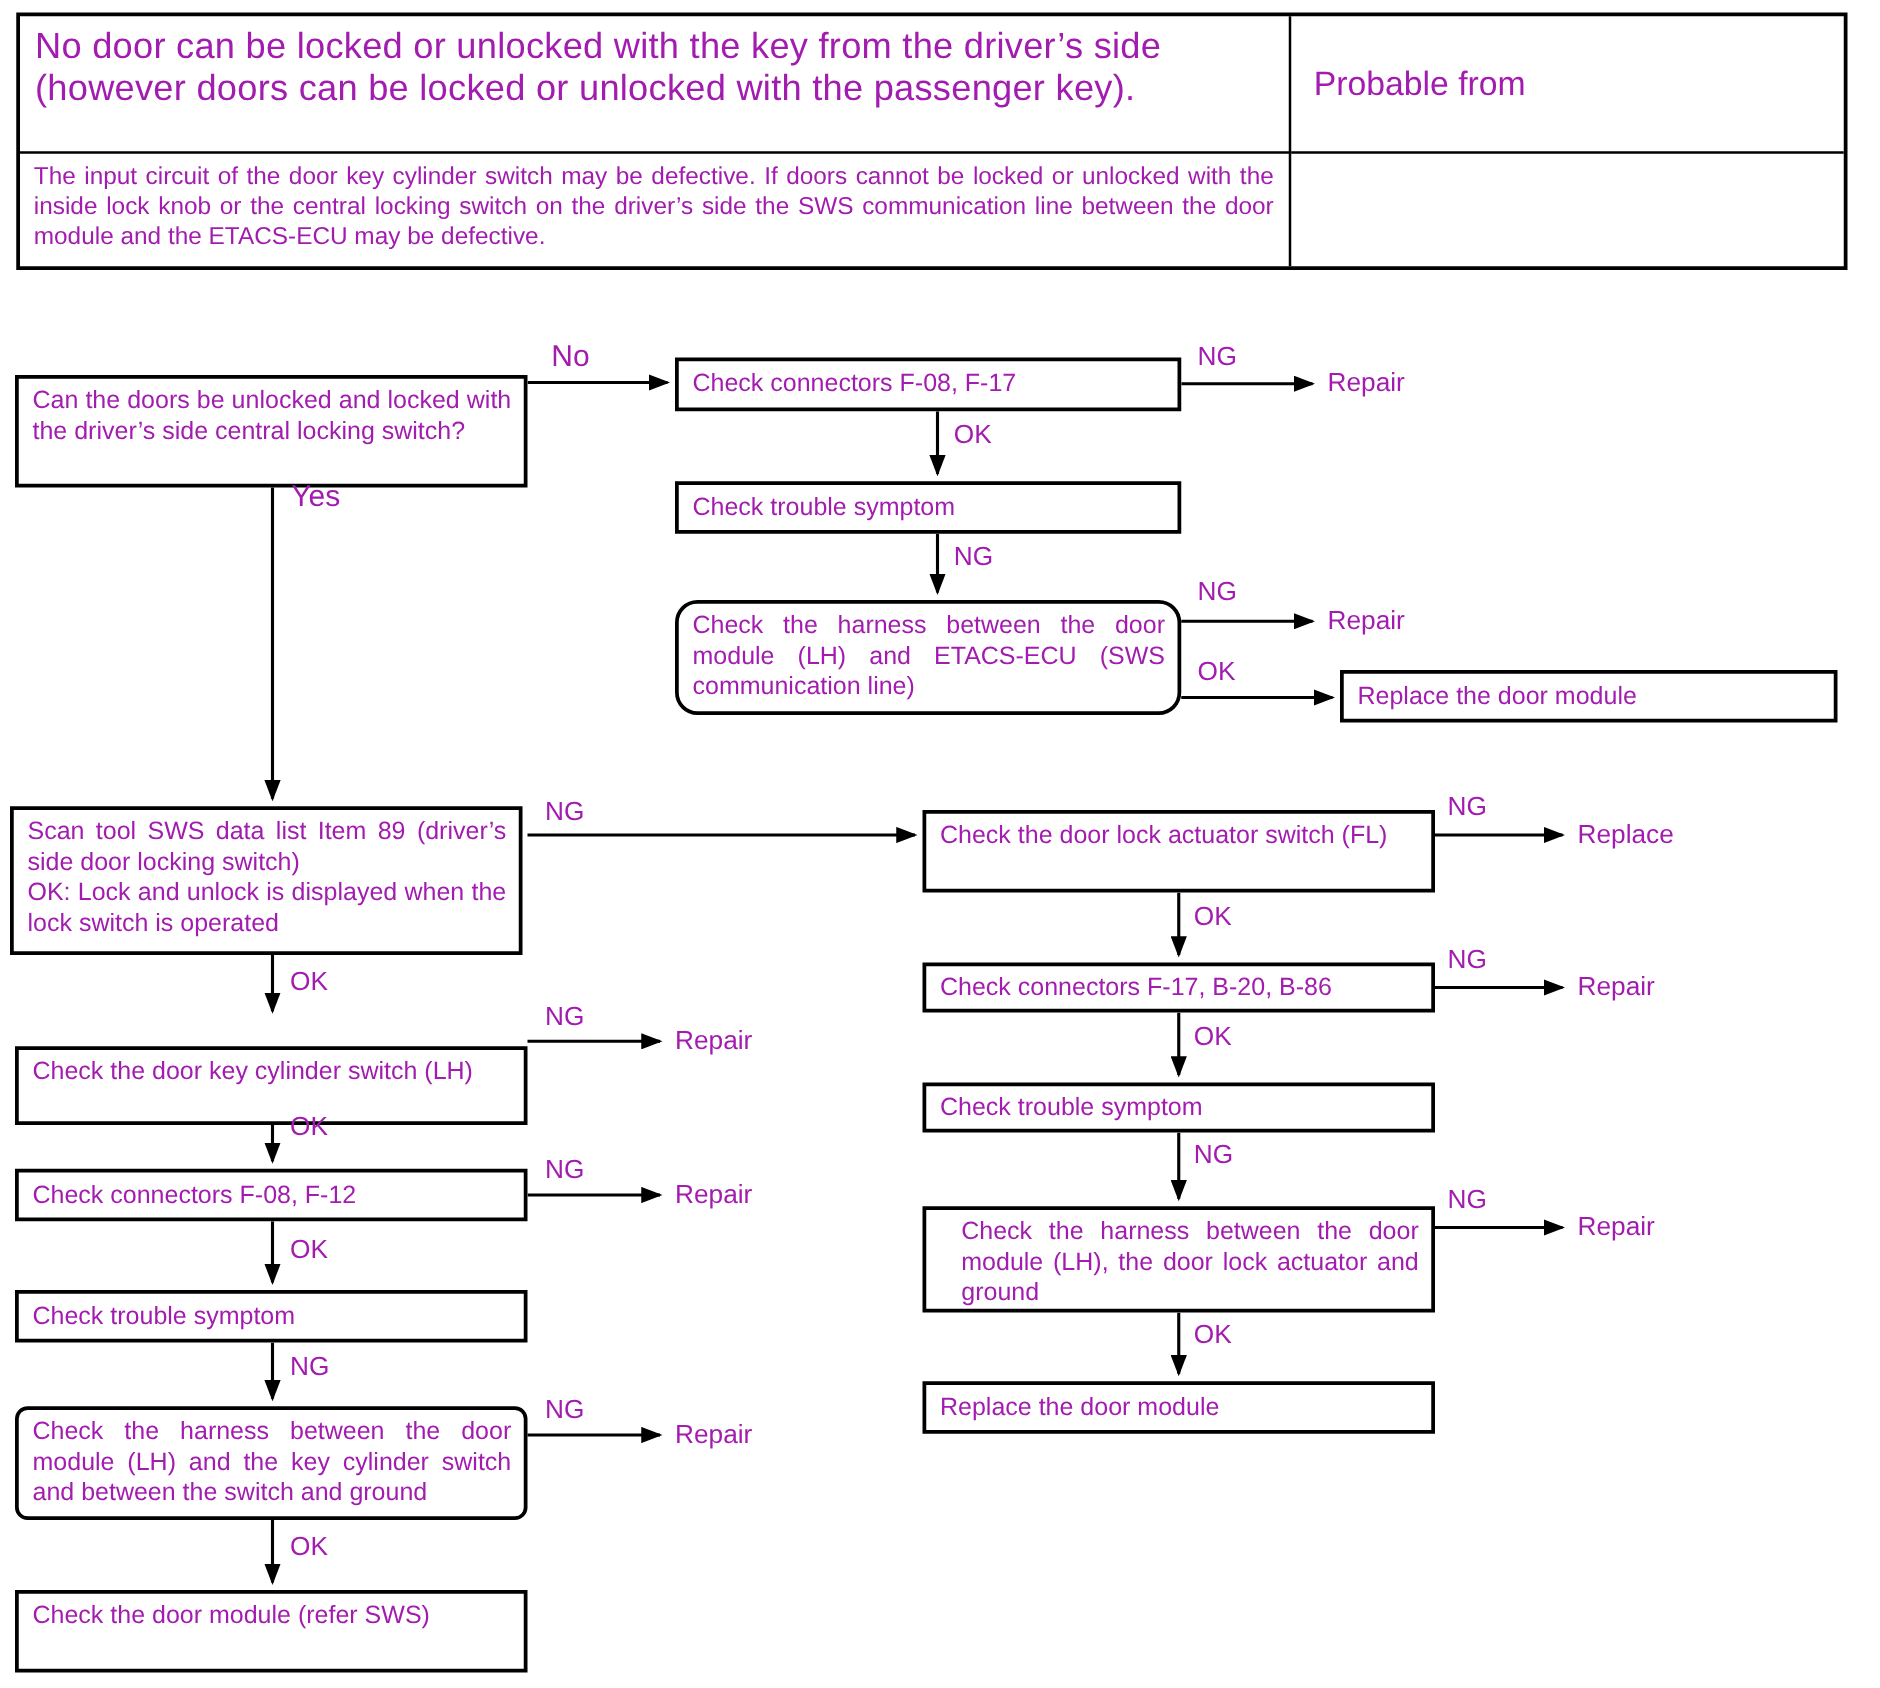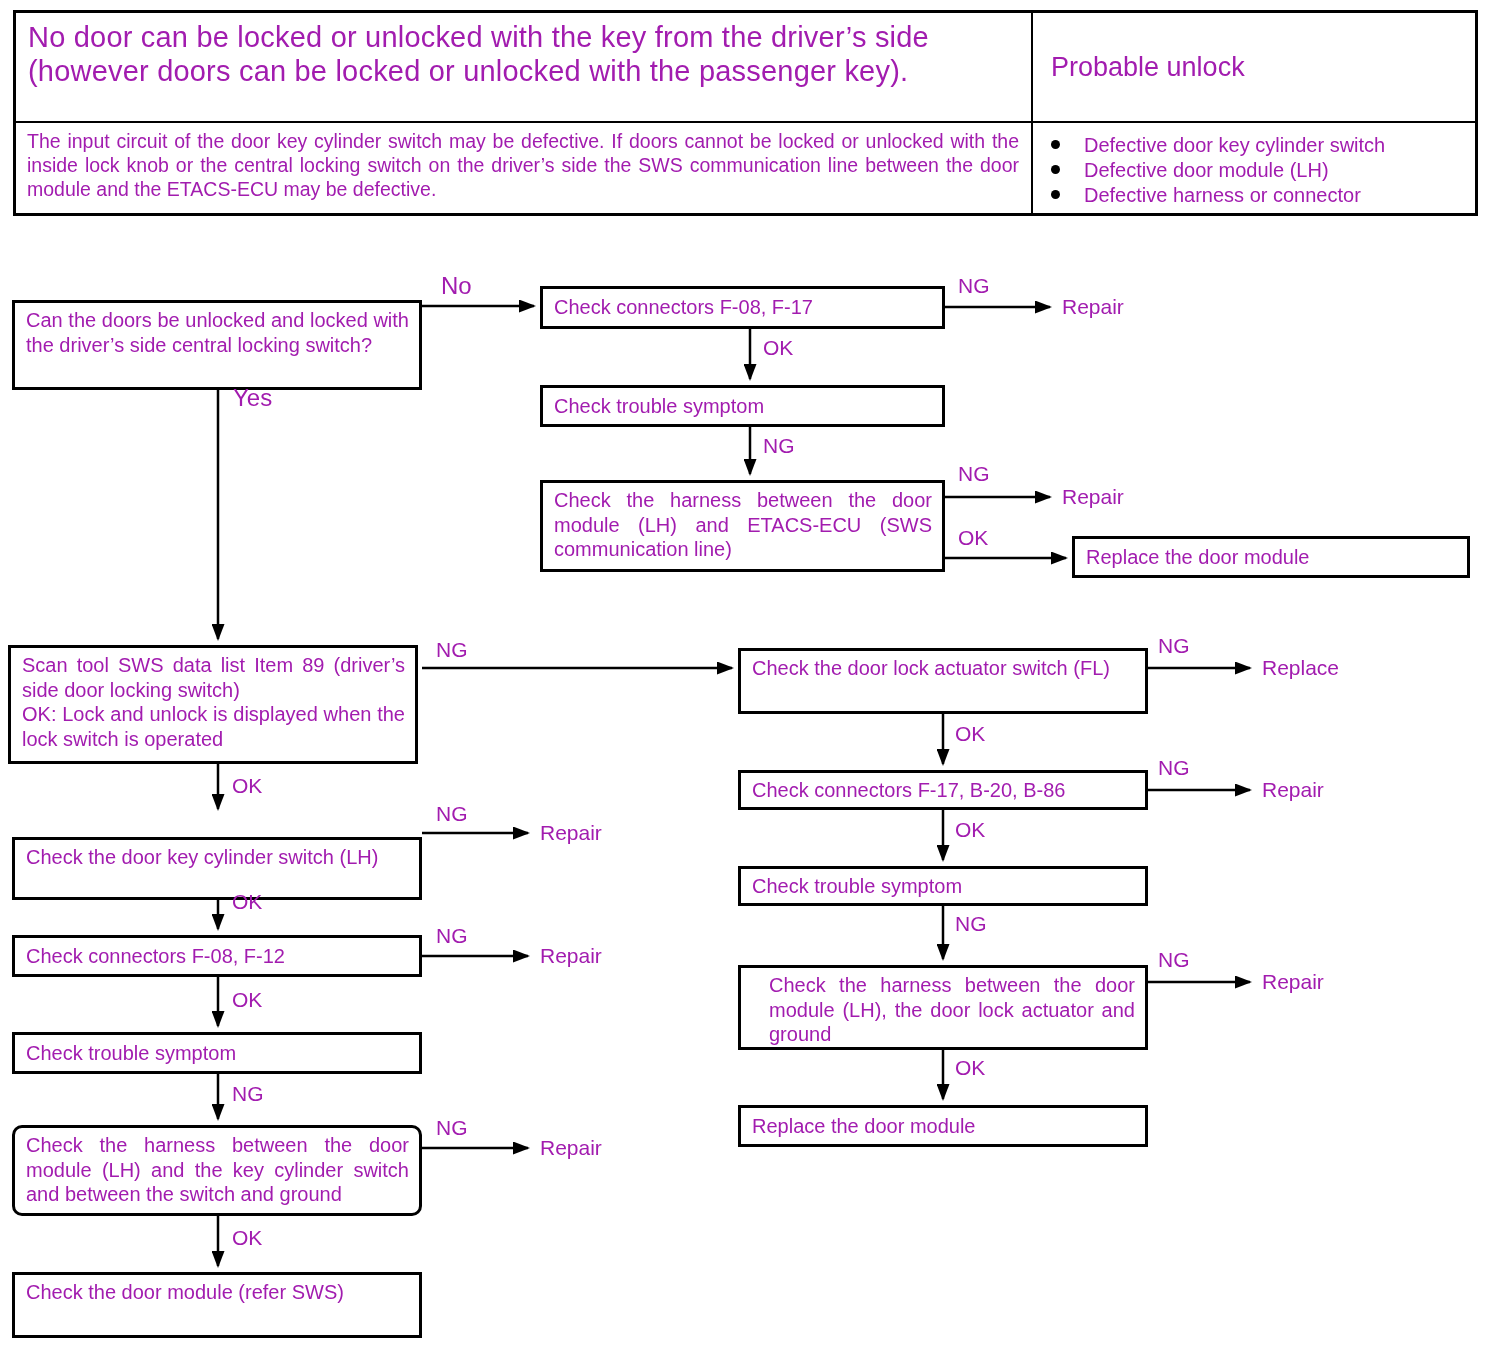--- a/index.html
+++ b/index.html
@@ -34,36 +34,22 @@
   .arrows{position:absolute;left:0;top:0;pointer-events:none;}
   .arrows line{stroke:#000;stroke-width:2.5;}
 </style>
 </head>
 <body>
 
 <div class="page">
 
   <div class="sym-table">
     <div class="cell c-title">No door can be locked or unlocked with the key from the driver’s side (however doors can be locked or unlocked with the passenger key).</div>
-    <div class="cell c-pch">Probable unlock</div>
+    <div class="cell c-pch">Probable from</div>
     <div class="cell c-desc">The input circuit of the door key cylinder switch may be defective. If doors cannot be locked or unlocked with the inside lock knob or the central locking switch on the driver’s side the SWS communication line between the door module and the ETACS-ECU may be defective.</div>
-    <div class="cell c-causes">
-      <div class="cause-row">
-        <span class="bullet"></span>
-        <span>Defective door key cylinder switch</span>
-      </div>
-      <div class="cause-row">
-        <span class="bullet"></span>
-        <span>Defective door module (LH)</span>
-      </div>
-      <div class="cause-row">
-        <span class="bullet"></span>
-        <span>Defective harness or connector</span>
-      </div>
-    </div>
   </div>
 
   <svg class="arrows" width="1504" height="1350">
     <defs>
       <marker id="arr" markerWidth="17" markerHeight="13" refX="15" refY="6.5" orient="auto" markerUnits="userSpaceOnUse">
         <path d="M0,0 L17,6.5 L0,13 z" fill="#000"></path>
       </marker>
     </defs>
     <line x1="422" y1="306" x2="534" y2="306" marker-end="url(#arr)"></line>
     <line x1="945" y1="307" x2="1050" y2="307" marker-end="url(#arr)"></line>
@@ -89,21 +75,21 @@
     <line x1="1148" y1="982" x2="1250" y2="982" marker-end="url(#arr)"></line>
     <line x1="943" y1="1050" x2="943" y2="1099" marker-end="url(#arr)"></line>
   </svg>
 
   <div class="node justify" style="left:12px;top:300px;width:410px;height:90px;">Can the doors be unlocked and locked with the driver’s side central locking switch?</div>
 
   <div class="node v-center" style="left:540px;top:286px;width:405px;height:43px;">Check connectors F-08, F-17</div>
 
   <div class="node v-center" style="left:540px;top:385px;width:405px;height:42px;">Check trouble symptom</div>
 
-  <div class="node justify" style="left:540px;top:480px;width:405px;height:92px;">Check the harness between the door module (LH) and ETACS-ECU (SWS communication line)</div>
+  <div class="node justify" style="left:540px;top:480px;width:405px;height:92px;border-radius:18px;">Check the harness between the door module (LH) and ETACS-ECU (SWS communication line)</div>
 
   <div class="node v-center" style="left:1072px;top:536px;width:398px;height:42px;">Replace the door module</div>
 
   <div class="node justify pre" style="left:8px;top:645px;width:410px;height:119px;">Scan tool SWS data list Item 89 (driver’s side door locking switch)
 OK: Lock and unlock is displayed when the lock switch is operated</div>
 
   <div class="node" style="left:12px;top:803px;width:410px;height:63px;margin-top:34px;">Check the door key cylinder switch (LH)</div>
 
   <div class="node v-center" style="left:12px;top:935px;width:410px;height:42px;">Check connectors F-08, F-12</div>
 

